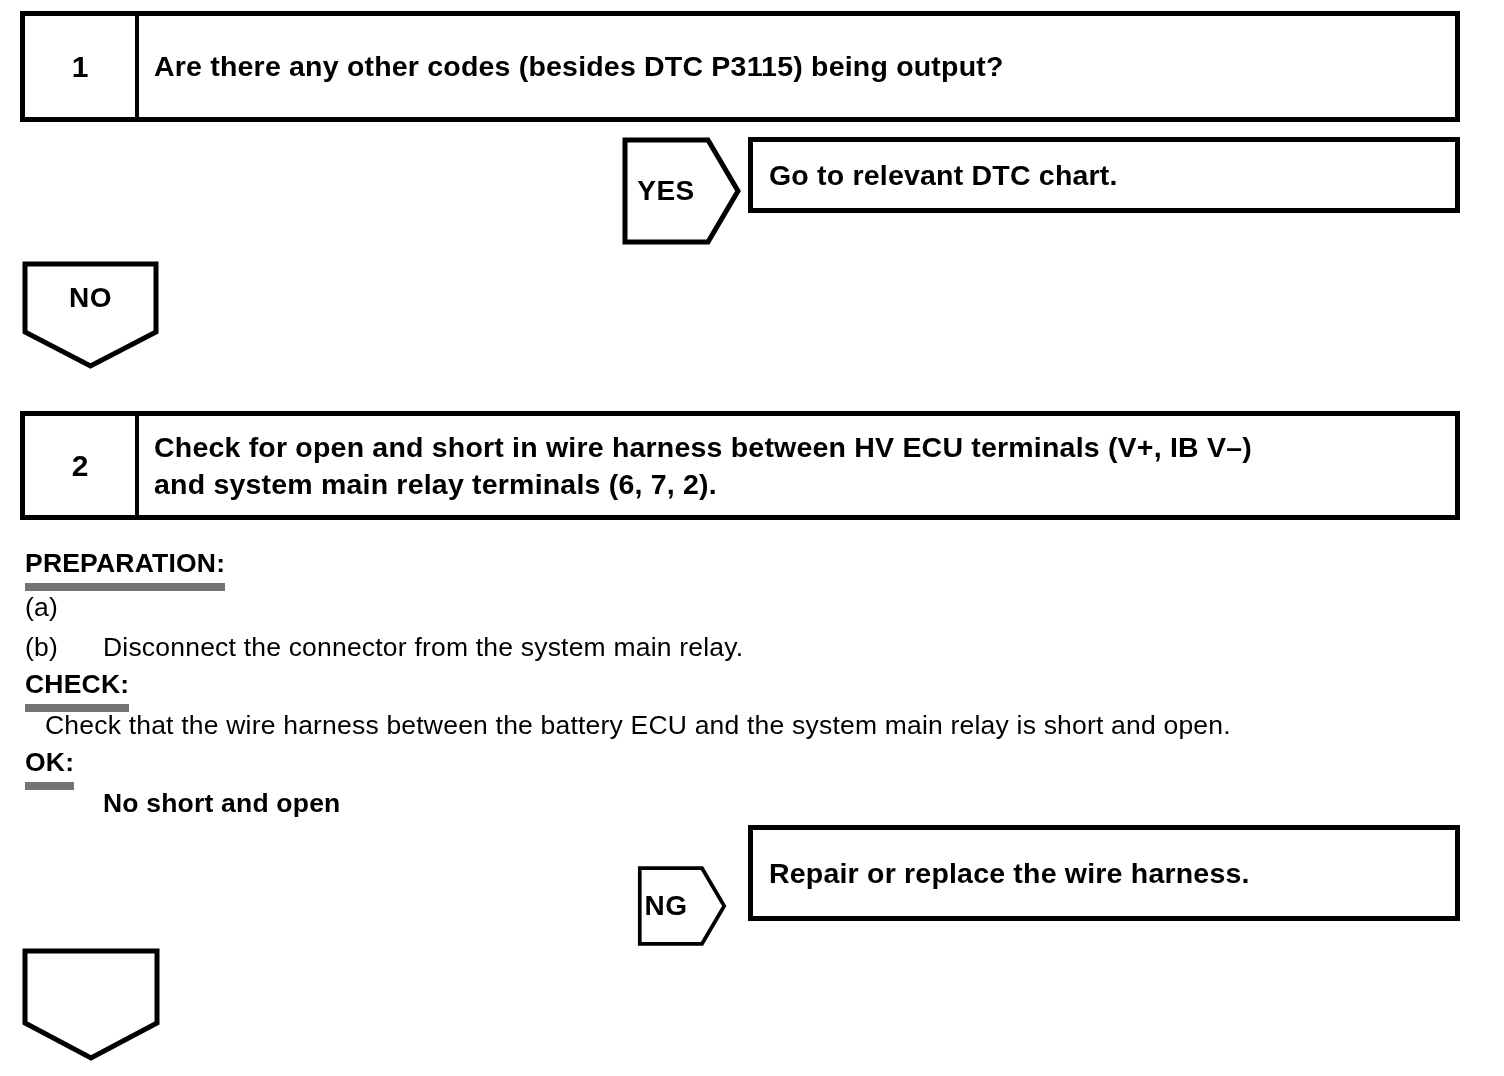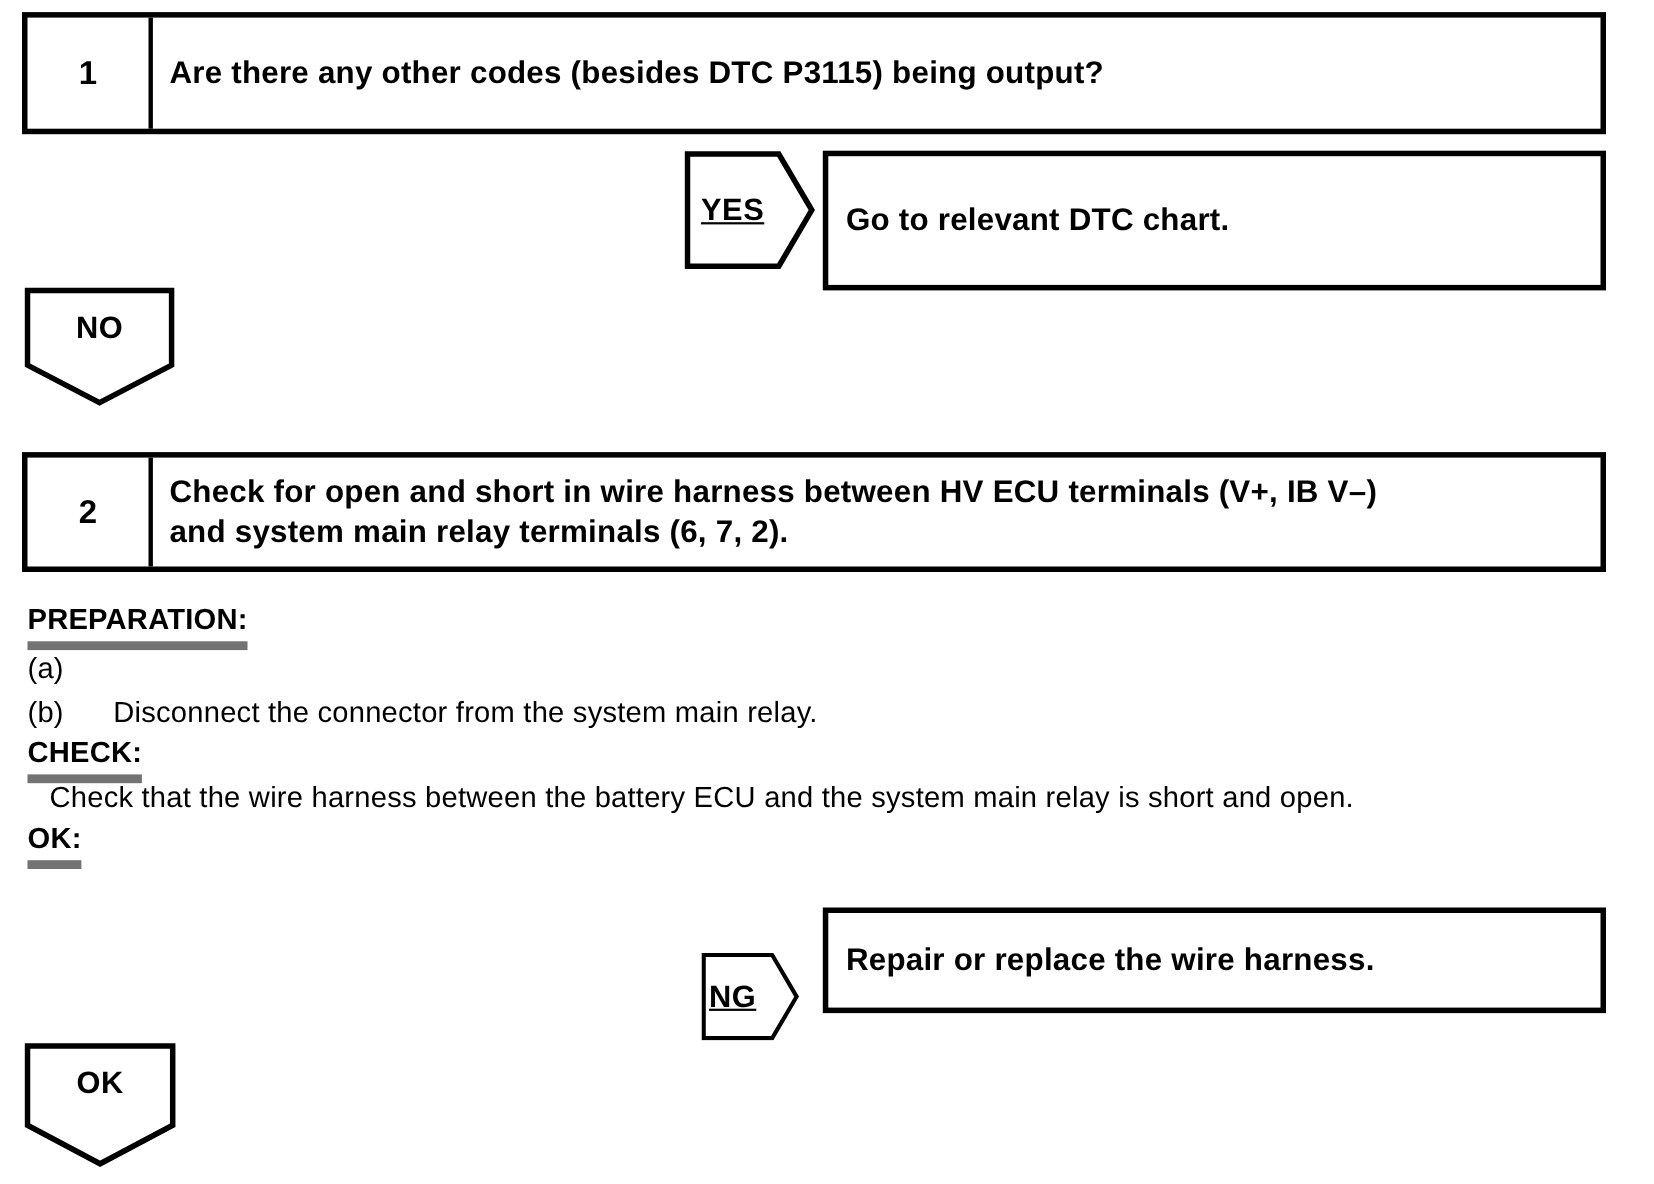--- a/index.html
+++ b/index.html
@@ -55,21 +55,21 @@
   .connector svg { position:absolute; left:0; top:0; width:100%; height:100%; }
   .connector .lbl {
     position:absolute;
     display:flex;
     align-items:center;
     justify-content:center;
     font-weight:bold;
     font-size:28px;
     letter-spacing:0.5px;
   }
-  .connector.right .lbl { left:0; top:0; width:88px; height:100%;text-decoration:underline; }
+  .connector.right .lbl { left:0; top:0; width:88px; height:100%; }
   .connector.down .lbl { left:0; top:0; width:100%; height:74px; }
   .body-line {
     position:absolute;
     font-size:26.5px;
     letter-spacing:0.2px;
     display:flex;
   }
   .heading {
     font-weight:bold;
     border-bottom:8px solid #737373;
@@ -91,21 +91,21 @@
     </div>
   </div>
 
   <div class="connector right" style="left:622px; top:137px; width:119px; height:108px;">
     <svg viewBox="0 0 119 108">
       <polygon points="3,3 86,3 116,54 86,105 3,105" fill="#ffffff" stroke="#000000" stroke-width="5"></polygon>
     </svg>
     <span class="lbl">YES</span>
   </div>
 
-  <div class="result-box" style="left:748px; top:137px; width:712px; height:127px;align-items:center;">
+  <div class="result-box" style="left:748px; top:137px; width:712px; height:76px;align-items:center;">
     <span>Go to relevant DTC chart.</span>
   </div>
 
   <div class="connector down" style="left:22px; top:261px; width:137px; height:108px;text-decoration:underline;">
     <svg viewBox="0 0 137 108">
       <polygon points="3,3 134,3 134,71 68.5,105 3,71" fill="#ffffff" stroke="#000000" stroke-width="5"></polygon>
     </svg>
     <span class="lbl">NO</span>
   </div>
 
@@ -135,32 +135,34 @@
   </div>
 
   <div class="body-line" style="left:25px; top:710px; width:1460px;margin-left:20px;">
     <span>Check that the wire harness between the battery ECU and the system main relay is short and open.</span>
   </div>
 
   <div class="body-line" style="left:25px; top:747px;">
     <span class="heading">OK:</span>
   </div>
 
+  <div class="body-line bold" style="left:103px; top:788px;">
+    <span>No short and open</span>
+  </div>
 
   <div class="connector right" style="left:622px; top:826px; width:120px; height:80px;margin-top:40px;">
     <svg viewBox="0 0 120 108">
       <polygon points="3,3 87,3 117,54 87,105 3,105" fill="#ffffff" stroke="#000000" stroke-width="5"></polygon>
     </svg>
     <span class="lbl">NG</span>
   </div>
 
   <div class="result-box" style="left:748px; top:825px; width:712px; height:96px;">
     <span>Repair or replace the wire harness.</span>
   </div>
 
   <div class="connector down" style="left:22px; top:948px; width:138px; height:113px;">
     <svg viewBox="0 0 138 113">
       <polygon points="3,3 135,3 135,75 69,110 3,75" fill="#ffffff" stroke="#000000" stroke-width="5"></polygon>
     </svg>
-    <span class="lbl">OK</span>
   </div>
 
 </div>
 
 </body></html>

